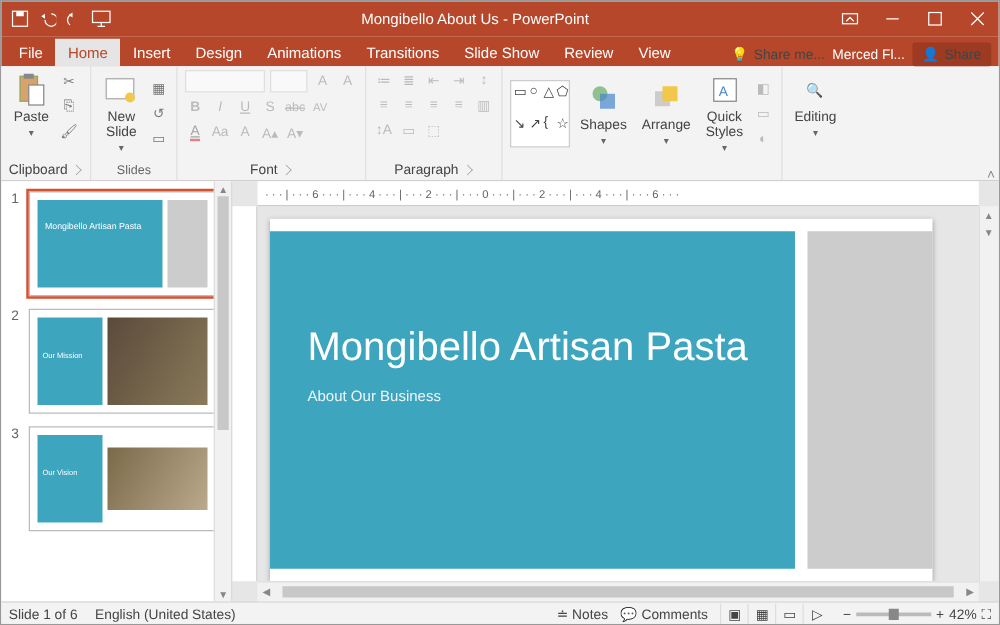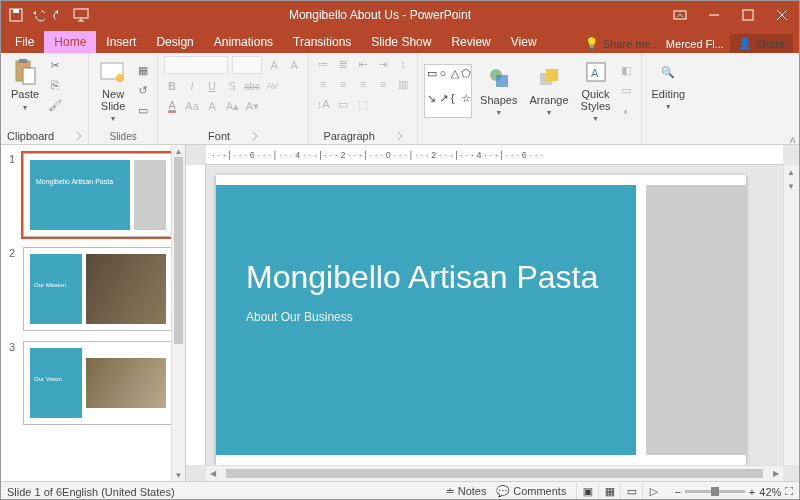--- a/index.html
+++ b/index.html
@@ -5,28 +5,28 @@
 *{box-sizing:border-box;margin:0;padding:0;font-family:"Segoe UI",Arial,sans-serif;font-size:11px;color:#444;user-select:none}
 body{width:800px;height:500px;background:#fff;overflow:hidden;border:1px solid #999}
 .titlebar{height:28px;background:#b7472a;display:flex;align-items:center;color:#fff}
 .qat{display:flex;gap:8px;padding:0 8px;align-items:center}
 .qat svg,.winbtns svg{fill:#fff}
 .title{flex:1;text-align:center;color:#fff;font-size:12px}
 .winbtns{display:flex;gap:0;margin-left:auto}
 .winbtns div{width:34px;height:28px;display:flex;align-items:center;justify-content:center}
 .tabs{height:24px;background:#b7472a;display:flex;align-items:flex-end;padding-left:4px}
 .tab{padding:4px 10px;color:#fff;font-size:12px;cursor:pointer}
-.tab.active{background:#f0abfc;color:#b7472a}
+.tab.active{background:#e5e5e5;color:#b7472a}
 .tabs-right{margin-left:auto;display:flex;align-items:center;padding-right:6px;gap:6px}
 .tell{color:#fff;display:flex;align-items:center;gap:4px;font-size:12px}
 .share{background:#9c3a22;color:#fff;padding:3px 8px;border-radius:2px;font-size:12px;display:flex;align-items:center;gap:4px}
 .signin{color:#fff;font-size:11px}
 .ribbon{height:92px;background:#f3f3f3;border-bottom:1px solid #d0d0d0;display:flex}
 .group{border-right:1px solid #e0e0e0;padding:3px 6px 0;display:flex;flex-direction:column;justify-content:space-between}
-.glabel{font-size:10px;color:#666;text-align:center;padding:2px 0;display:flex;justify-content:center;align-items:center;gap:18px}
+.glabel{font-size:10px;color:#666;text-align:center;padding:2px 0;display:flex;justify-content:center;align-items:center;gap:2px}
 .dlaunch{width:10px;height:10px;border:1px solid #999;border-top:none;border-left:none;transform:rotate(-45deg) scale(.6)}
 .bigbtn{display:flex;flex-direction:column;align-items:center;gap:2px;padding:2px 4px;cursor:pointer}
 .bigbtn .ico{width:28px;height:28px;display:flex;align-items:center;justify-content:center}
 .bigbtn .lbl{font-size:11px;color:#444;text-align:center;line-height:1.1}
 .drop{font-size:8px;color:#666}
 .row{display:flex;gap:4px;align-items:center}
 .smico{width:16px;height:16px;display:flex;align-items:center;justify-content:center;cursor:pointer;color:#777}
 .smico.dis{opacity:.45;cursor:default}
 .fontbox{border:1px solid #ccc;width:64px;height:18px;background:#fff;padding:0 3px;display:flex;align-items:center;opacity:.5}
 .sizebox{border:1px solid #ccc;width:30px;height:18px;background:#fff;padding:0 3px;display:flex;align-items:center;opacity:.5}
@@ -48,21 +48,21 @@
 .slide-canvas{position:absolute;left:30px;top:30px;width:530px;height:290px;background:#fff;box-shadow:0 1px 4px rgba(0,0,0,.3)}
 .sc-teal{position:absolute;left:0;top:10px;width:420px;height:270px;background:#3ea5bf;padding:30px 30px}
 .sc-title{color:#fff;font-size:32px;font-weight:300;line-height:1.15;margin-top:44px}
 .sc-sub{color:#fff;font-size:12px;margin-top:14px;opacity:.9}
 .sc-gray{position:absolute;right:0;top:10px;width:100px;height:270px;background:#ccc}
 .vsb{position:absolute;right:0;top:20px;bottom:16px;width:16px;background:#f1f1f1;border-left:1px solid #ddd}
 .hsb{position:absolute;left:20px;right:16px;bottom:0;height:16px;background:#f1f1f1;border-top:1px solid #ddd;display:flex}
 .hsb .tr,.vsb .tr{width:14px;height:14px;display:flex;align-items:center;justify-content:center;color:#888;font-size:8px}
 .hsb .track{flex:1;position:relative}
 .hsb .handle{position:absolute;left:6px;right:6px;top:3px;bottom:3px;background:#c8c8c8}
-.status{height:20px;background:#f3f3f3;border-top:1px solid #d0d0d0;display:flex;align-items:center;padding:0 6px;font-size:11px;color:#555}
+.status{height:20px;background:#f3f3f3;border-top:1px solid #d0d0d0;display:flex;align-items:center;padding:0 6px;gap:14px;font-size:11px;color:#555}
 .status .right{margin-left:auto;display:flex;align-items:center;gap:10px}
 .viewbtns{display:flex;gap:0}
 .viewbtns div{width:22px;height:18px;display:flex;align-items:center;justify-content:center;border-left:1px solid #ddd}
 .zoom{display:flex;align-items:center;gap:4px}
 .ztrack{width:60px;height:3px;background:#bbb;position:relative}
 .zhandle{position:absolute;left:26px;top:-3px;width:8px;height:9px;background:#888}
 svg{display:block}
 </style>
 </head>
 <body>

